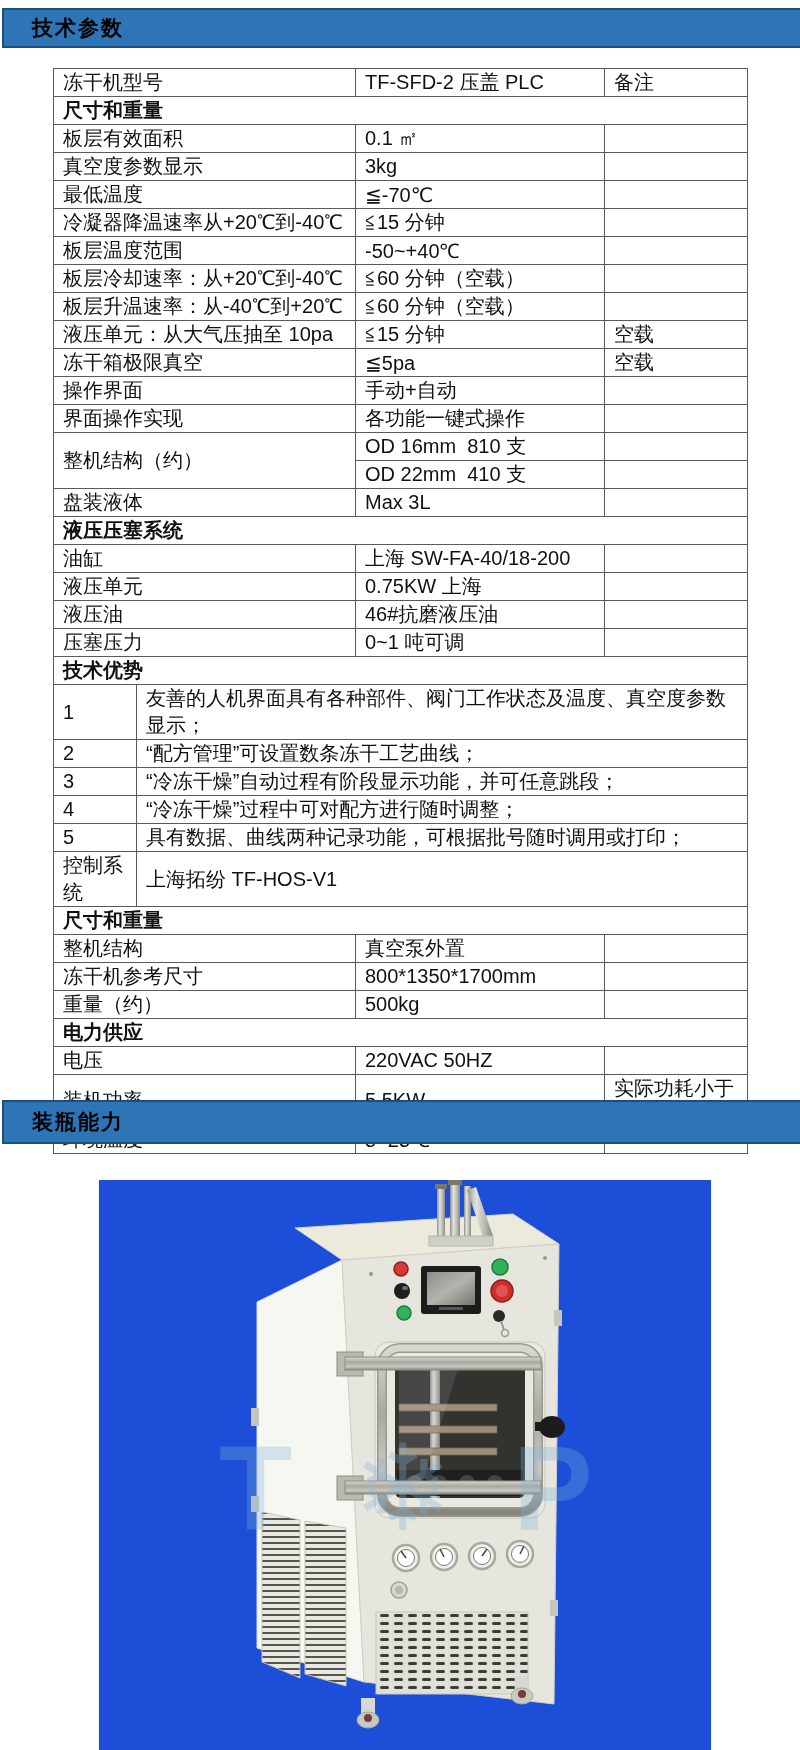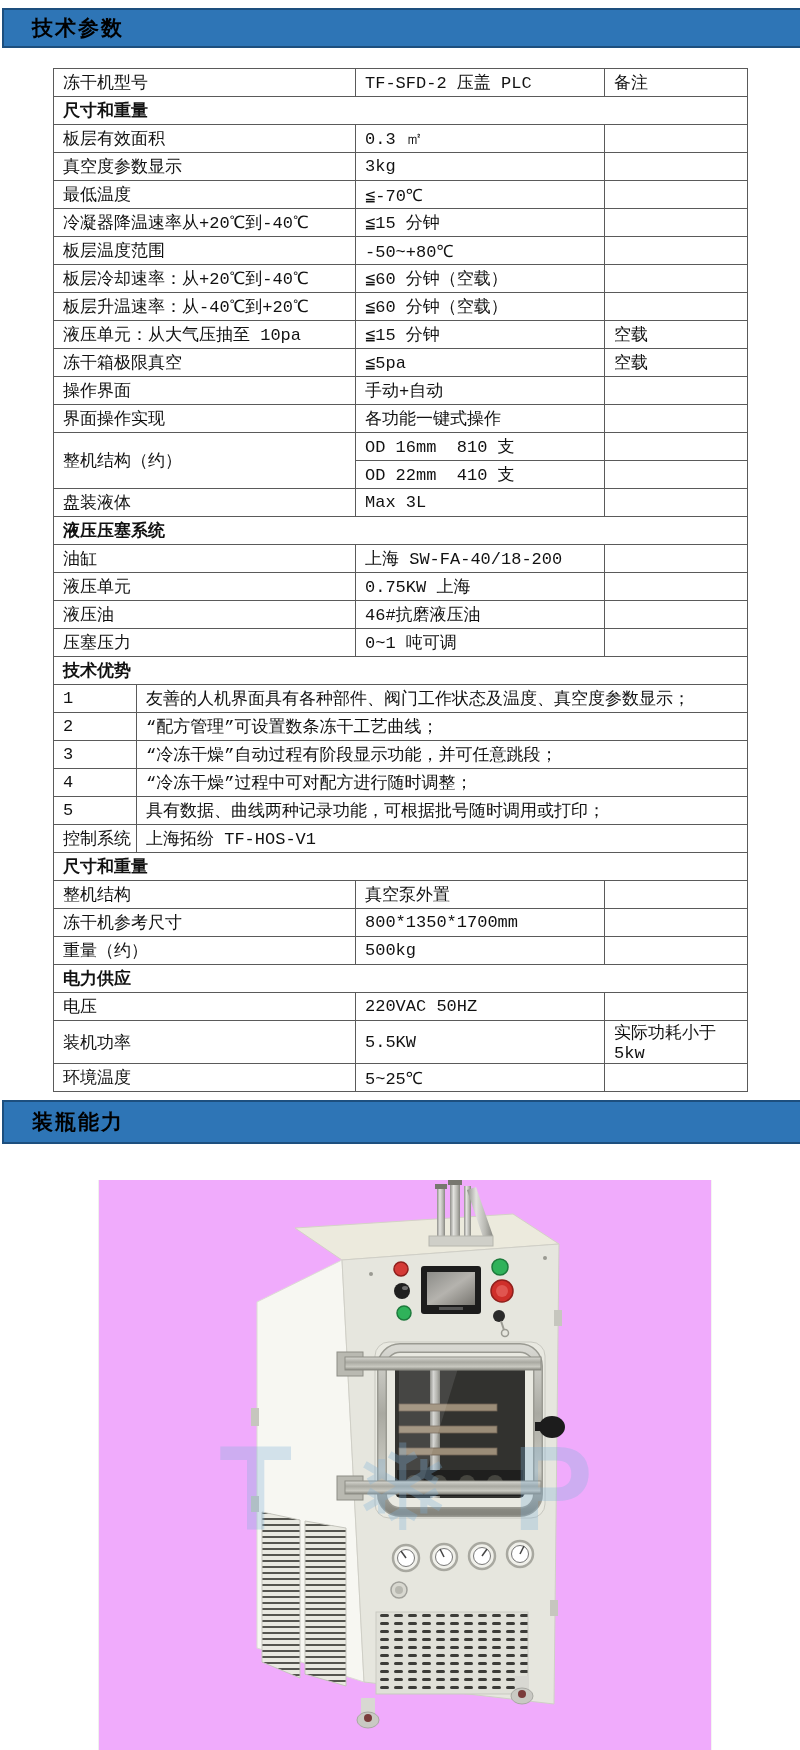--- a/index.html
+++ b/index.html
@@ -14,32 +14,32 @@
     display:flex;align-items:center;
     font-size:21px;font-weight:bold;color:#000;
     padding-left:28px;box-sizing:content-box;
     letter-spacing:2px;
   }
   #bar1{top:8px;}
   #bar2{top:1100px;height:40px;}
   .spec-table{
     position:absolute;left:53px;top:68px;width:694px;
     border-collapse:collapse;table-layout:fixed;
-    font-family:Liberation Mono, monospace;
-    font-size:17px;color:#111;
+    font-family:Liberation Sans, sans-serif;
+    font-size:20px;color:#111;
   }
   .spec-table td{
     border:1px solid #5a5a5a;height:27px;
     padding:0 4px 0 9px;vertical-align:middle;
     white-space:pre-wrap;overflow:hidden;
   }
   .spec-table td.section{font-weight:bold;}
   .photo-wrap{
     position:absolute;left:98px;top:1180px;width:612px;height:570px;
-    background:#f0abfc;border-left:1px solid #f0f0ee;border-right:1px solid #f4f4f2;
+    background:#1d4ed8;border-left:1px solid #f0f0ee;border-right:1px solid #f4f4f2;
   }
   svg{display:block;}
 </style>
 </head>
 <body>
 
 <div id="bar1" class="bar" style="background: rgb(46, 117, 182); border-color: rgb(29, 79, 126);">
   <span>技术参数</span>
 </div>
 
@@ -54,41 +54,41 @@
       <tr>
         <td colspan="2">冻干机型号</td>
         <td>TF-SFD-2 压盖 PLC</td>
         <td>备注</td>
       </tr>
       <tr>
         <td colspan="4" class="section">尺寸和重量</td>
       </tr>
       <tr>
         <td colspan="2">板层有效面积</td>
-        <td>0.3 ㎡</td>
+        <td>0.1 ㎡</td>
         <td></td>
       </tr>
       <tr>
         <td colspan="2">真空度参数显示</td>
         <td>3kg</td>
         <td></td>
       </tr>
       <tr>
         <td colspan="2">最低温度</td>
         <td>≦-70℃</td>
         <td></td>
       </tr>
       <tr>
         <td colspan="2">冷凝器降温速率从+20℃到-40℃</td>
         <td>≦15 分钟</td>
         <td></td>
       </tr>
       <tr>
         <td colspan="2">板层温度范围</td>
-        <td>-50~+80℃</td>
+        <td>-50~+40℃</td>
         <td></td>
       </tr>
       <tr>
         <td colspan="2">板层冷却速率：从+20℃到-40℃</td>
         <td>≦60 分钟（空载）</td>
         <td></td>
       </tr>
       <tr>
         <td colspan="2">板层升温速率：从-40℃到+20℃</td>
         <td>≦60 分钟（空载）</td>

